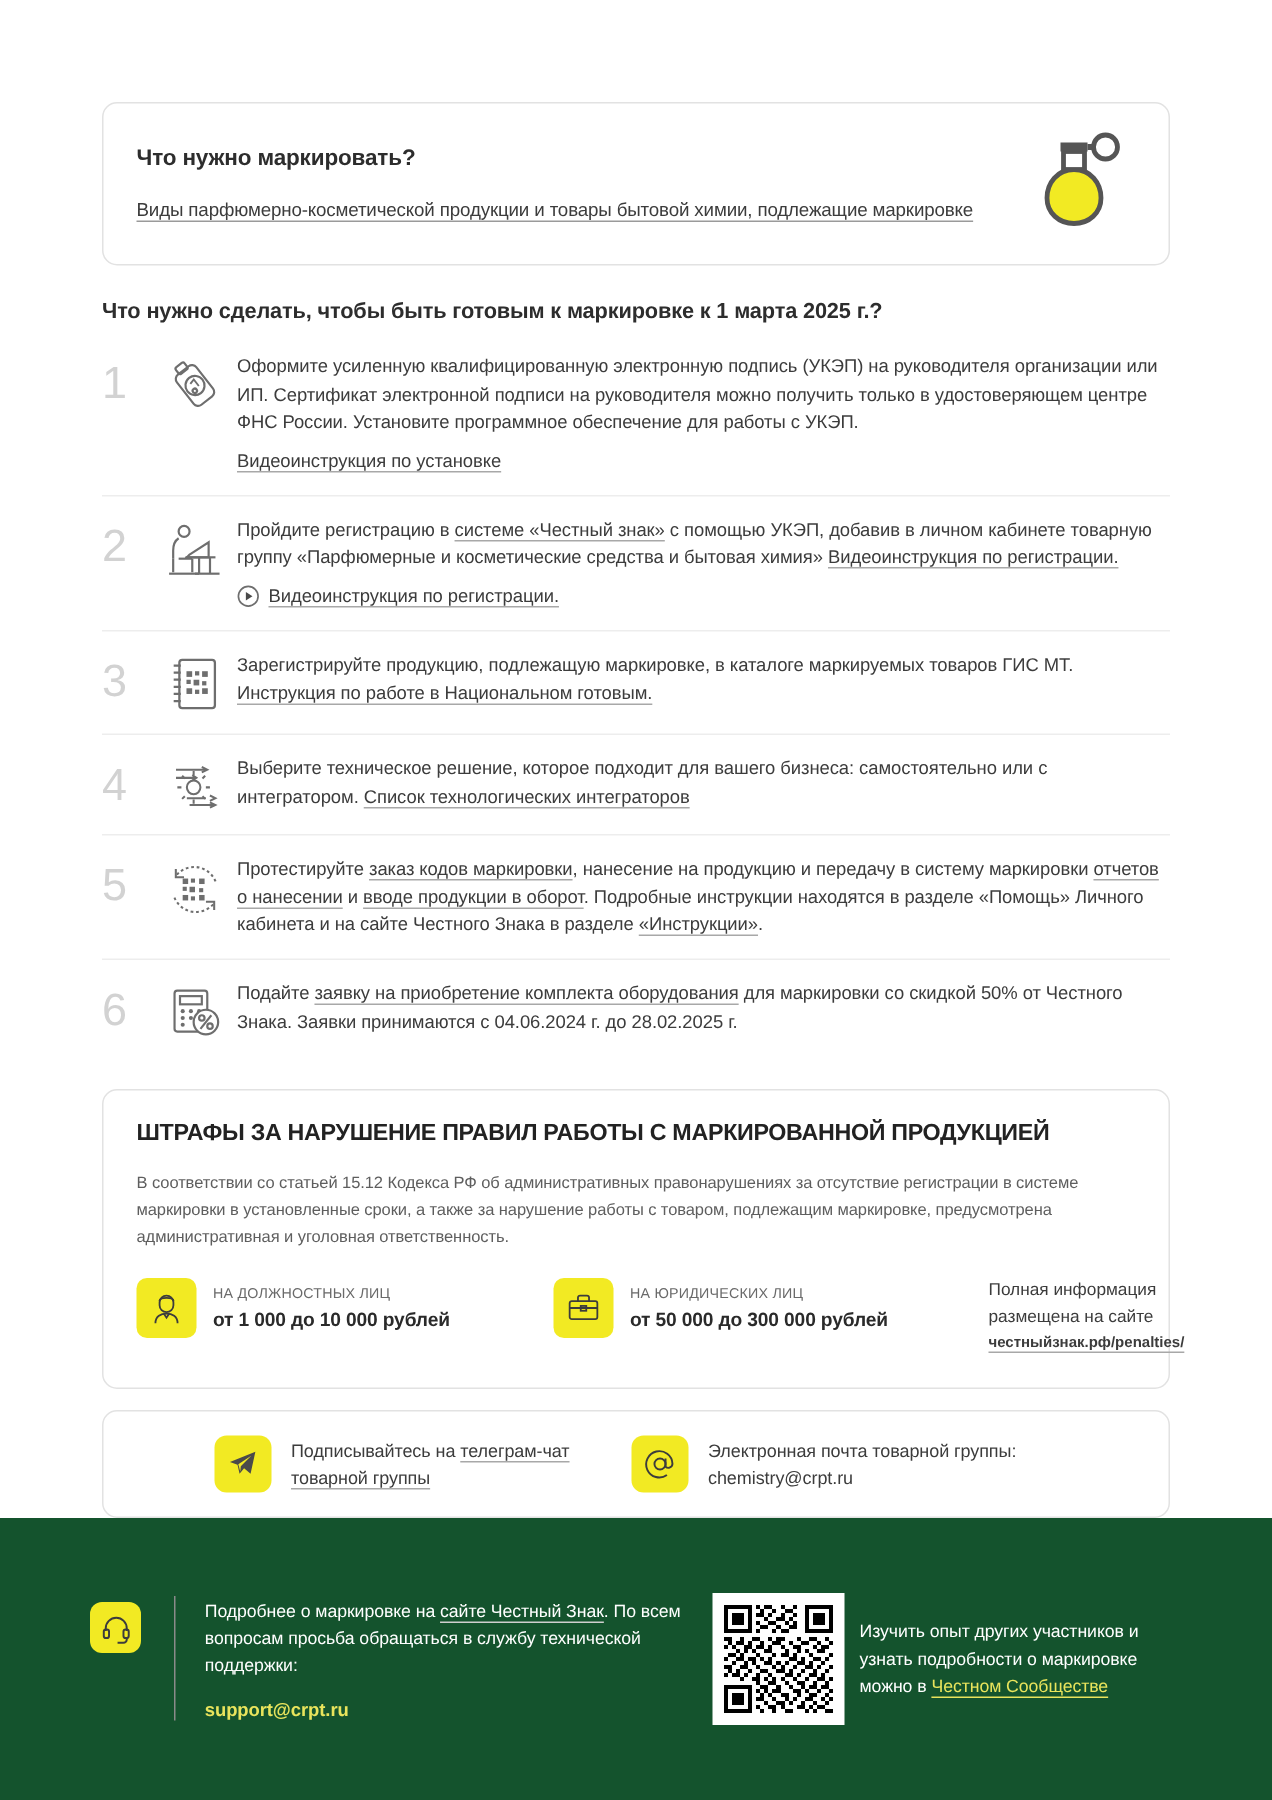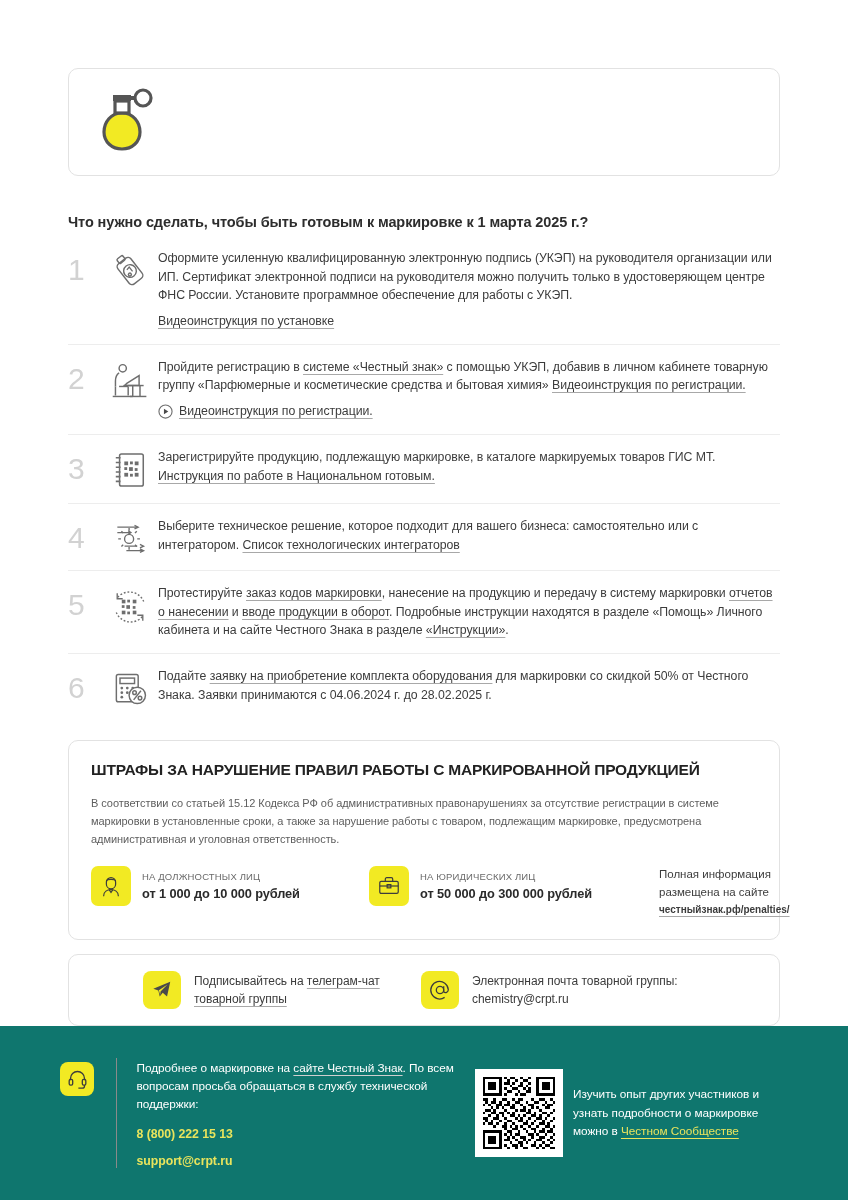--- a/index.html
+++ b/index.html
@@ -61,21 +61,21 @@
     letter-spacing: -0.1px;
   }
 
   .perfume-icon { flex: 0 0 auto; margin-right: 8px; }
 
   
   .section-heading {
     font-size: 14.5px;
     font-weight: bold;
     color: #2d2d2d;
-    margin: 38px 0 6px 0;
+    margin: 23px 0 6px 0;
     letter-spacing: -0.1px;
   }
 
   
   .steps { margin-top: 4px; }
 
   .step {
     display: flex;
     align-items: flex-start;
     padding: 13px 0 13px 0;
@@ -211,21 +211,21 @@
   .contact-text {
     font-size: 12px;
     line-height: 1.5;
     color: #3c3c3c;
     letter-spacing: -0.05px;
   }
 
   
   .footer {
     margin-top: auto;
-    background: #0f766e;
+    background: #14532d;
     height: 205px;
     display: flex;
     align-items: center;
     padding: 0 60px;
   }
 
   .footer-left {
     display: flex;
     align-items: flex-start;
     gap: 0;
@@ -306,20 +306,24 @@
   }
 </style>
 </head>
 <body>
 
 <div class="page">
 
   <div class="content">
 
     <div class="card top-card">
+      <div class="top-card-text">
+        <div class="top-card-title">Что нужно маркировать?</div>
+        <a class="top-card-link" href="#">Виды парфюмерно-косметической продукции и товары бытовой химии, подлежащие маркировке</a>
+      </div>
       <div class="perfume-icon">
         <svg width="62" height="66" viewBox="0 0 62 66" fill="none">
           <path d="M31 26 C42 26 49 35 49 45 C49 55 41 62 31 62 C21 62 13 55 13 45 C13 35 20 26 31 26 Z" fill="#F2EA23" stroke="#555" stroke-width="3.2"></path>
           <rect x="24" y="14" width="14" height="12" fill="#fff" stroke="#555" stroke-width="3.2"></rect>
           <rect x="22" y="8" width="18" height="6" fill="#555"></rect>
           <rect x="40" y="9" width="9" height="4" fill="#555"></rect>
           <circle cx="52" cy="11" r="8" fill="#fff" stroke="#555" stroke-width="3.2"></circle>
         </svg>
       </div>
     </div>
@@ -556,21 +560,20 @@
           <rect x="2.5" y="13" width="4" height="6.5" rx="1.6"></rect>
           <rect x="17.5" y="13" width="4" height="6.5" rx="1.6"></rect>
           <path d="M20 19.5 v1 a2.5 2.5 0 0 1 -2.5 2.5 H13"></path>
         </svg>
       </div>
       <div class="footer-divider"></div>
       <div class="footer-text-block">
         <div class="footer-text">
           <span>Подробнее о маркировке на </span><a class="lnk-w" href="#">сайте Честный Знак</a><span>. По всем вопросам просьба обращаться в службу технической поддержки:</span>
         </div>
-        <div class="footer-phone">8 (800) 222 15 13</div>
         <div class="footer-email">support@crpt.ru</div>
       </div>
     </div>
 
     <div class="footer-right">
       <div class="qr-box">
         <svg width="78" height="78" viewBox="0 0 29 29" shape-rendering="crispEdges">
           <rect width="29" height="29" fill="#fff"></rect>
           <g fill="#000">
             <rect x="1" y="1" width="7" height="7"></rect>

